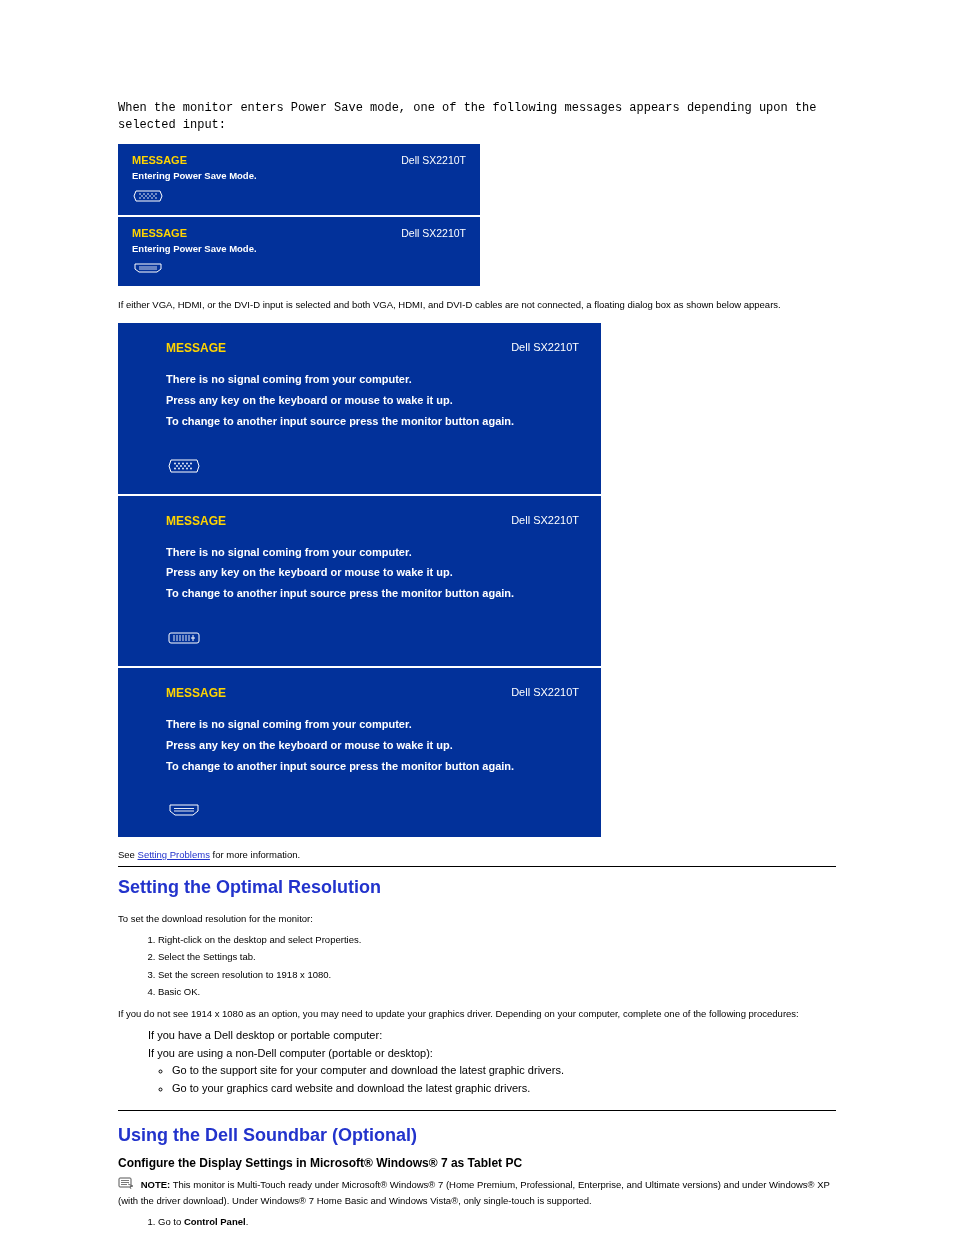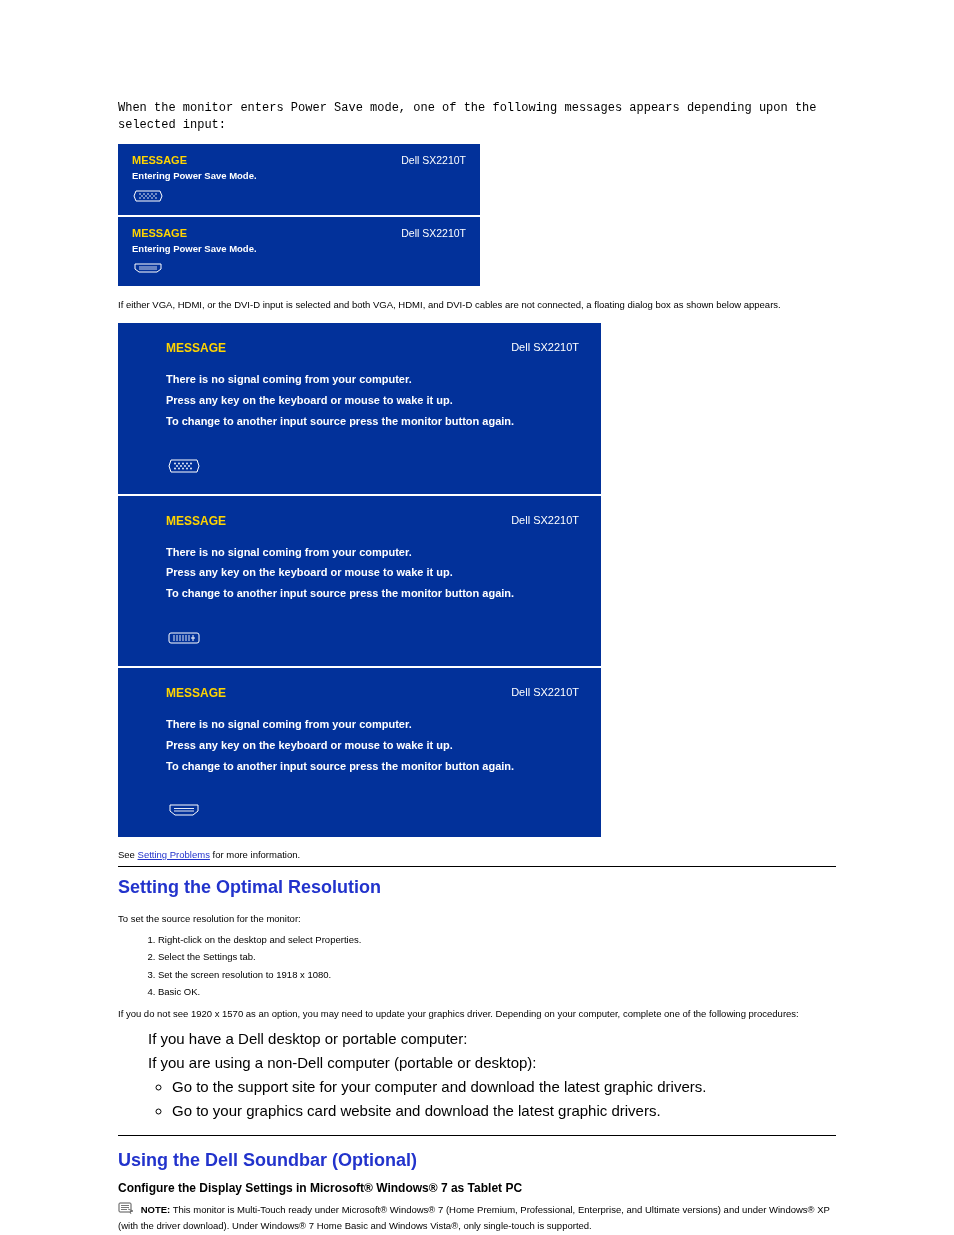--- a/index.html
+++ b/index.html
@@ -262,32 +262,32 @@
   </div>
 
   <div class="see-text">
     <span>See </span><a href="#" class="link">Setting Problems</a><span> for more information.</span>
   </div>
 
   <hr class="section">
 
   <h2 class="section-title">Setting the Optimal Resolution</h2>
 
-  <div class="para">To set the source resolution for the monitor:</div>
+  <div class="para">To set the download resolution for the monitor:</div>
 
   <ol class="steps">
     <li>Right-click on the desktop and select Properties.</li>
     <li>Select the Settings tab.</li>
     <li>Set the screen resolution to 1918 x 1080.</li>
     <li>Basic OK.</li>
   </ol>
 
-  <div class="para" style="margin-top:8px;">If you do not see 1920 x 1570 as an option, you may need to update your graphics driver. Depending on your computer, complete one of the following procedures:</div>
-
-  <ul style="list-style: none; margin-left:30px; font-size:15px; line-height:1.6;">
+  <div class="para" style="margin-top:8px;">If you do not see 1914 x 1080 as an option, you may need to update your graphics driver. Depending on your computer, complete one of the following procedures:</div>
+
+  <ul style="list-style: none; margin-left:30px; font-size:11px; line-height:1.6;">
     <li>
       <span>If you have a Dell desktop or portable computer:</span>
     </li>
     <li>
       <span>If you are using a non-Dell computer (portable or desktop):</span>
       <ul class="sub">
         <li>Go to the support site for your computer and download the latest graphic drivers.</li>
         <li>Go to your graphics card website and download the latest graphic drivers.</li>
       </ul>
     </li>

